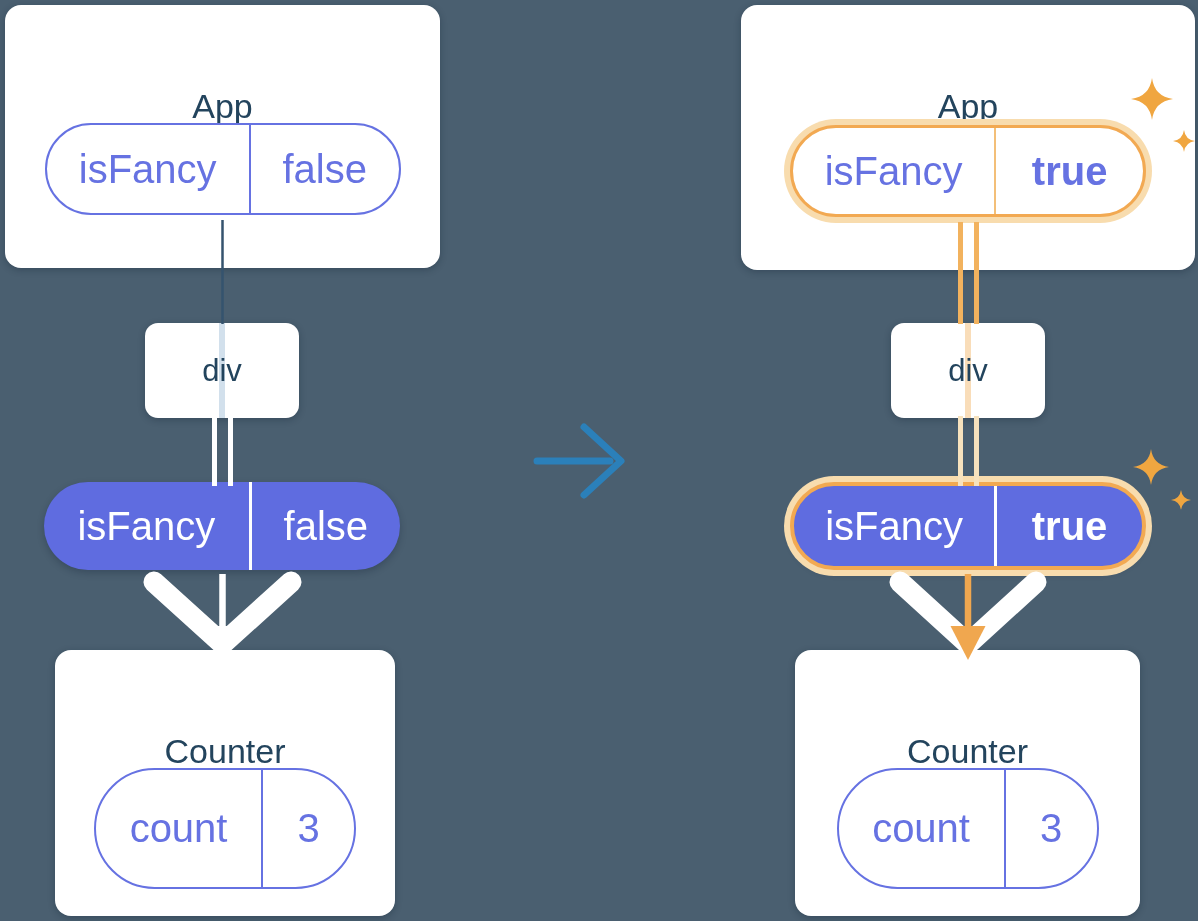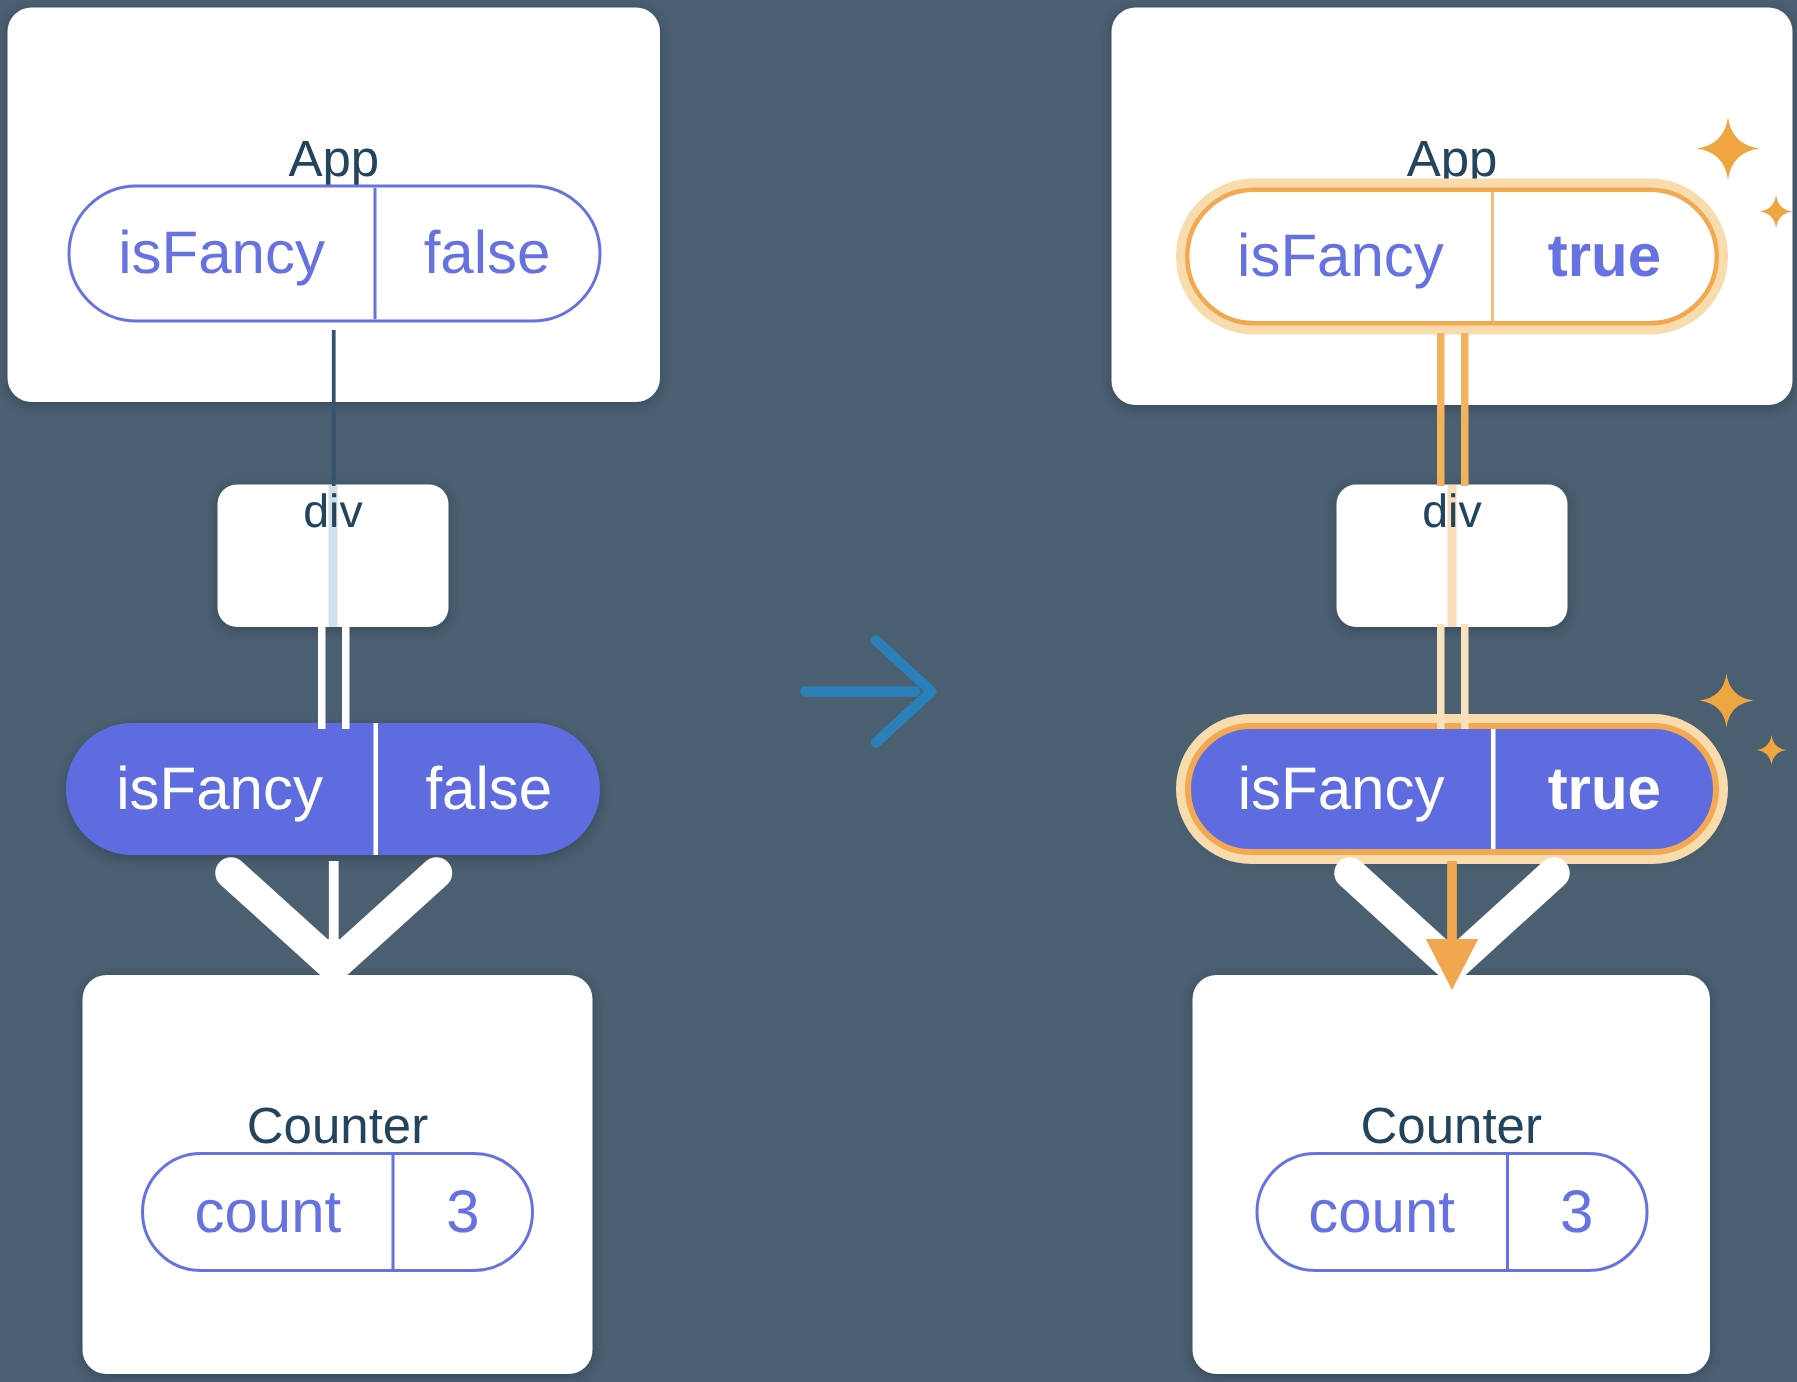--- a/index.html
+++ b/index.html
@@ -26,41 +26,41 @@
     position:absolute;box-sizing:border-box;overflow:hidden;
   }
   .pill .cell{display:flex;align-items:center;justify-content:center;font-size:40px;}
   .card-pill{left:50%;transform:translateX(-50%);top:118px;width:356px;height:92px;}
   .pill.outline{border:2.5px solid #6672e2;color:#6672e2;}
   .pill.outline .val{border-left:2.5px solid #6672e2;}
   .pill.solid{background:#5f6ce0;color:#ffffff;box-shadow:0 3px 7px rgba(10,25,45,.25);}
   .pill.solid .val{border-left:3px solid #ffffff;}
   .app-cells .key{width:57.5%;}
   .app-cells .val{flex:1;}
-  .counter-pill{left:50%;transform:translateX(-50%);top:118px;width:262px;height:80px;text-align:right;}
+  .counter-pill{left:50%;transform:translateX(-50%);top:118px;width:262px;height:121px;text-align:right;}
   .counter-pill .key{width:64%;}
   .counter-pill .val{flex:1;}
 
   
   .pill.hl-outline{
     border:3.5px solid #f2a952;
     box-shadow:0 0 0 6px #f8dcae;
   }
   .pill.hl-outline .val{border-left:2.5px solid #f3bf78;font-weight:700;}
   .pill.hl-solid{
     border:4px solid #f2a952;
     box-shadow:0 0 0 6px #f8dcae, 0 3px 7px rgba(10,25,45,.25);
   }
   .pill.hl-solid .val{font-weight:700;}
 
   
   .div-box{
     position:absolute;background:#ffffff;border-radius:13px;
     box-shadow:0 2px 7px rgba(12,30,48,.30);
-    display:flex;justify-content:center;overflow:hidden;
+    display:flex;align-items:center;justify-content:center;overflow:hidden;
   }
   .div-box .div-label{position:relative;z-index:1;font-size:31px;color:#23445d;}
   .stripe{position:absolute;left:50%;top:0;bottom:0;width:6px;transform:translateX(-50%);z-index:0;}
   .stripe-blue{background:rgba(125,165,200,.35);}
   .stripe-orange{background:rgba(242,180,100,.45);}
 
   
   .connectors{position:absolute;left:0;top:0;z-index:5;pointer-events:none;}
 </style>
 </head>

